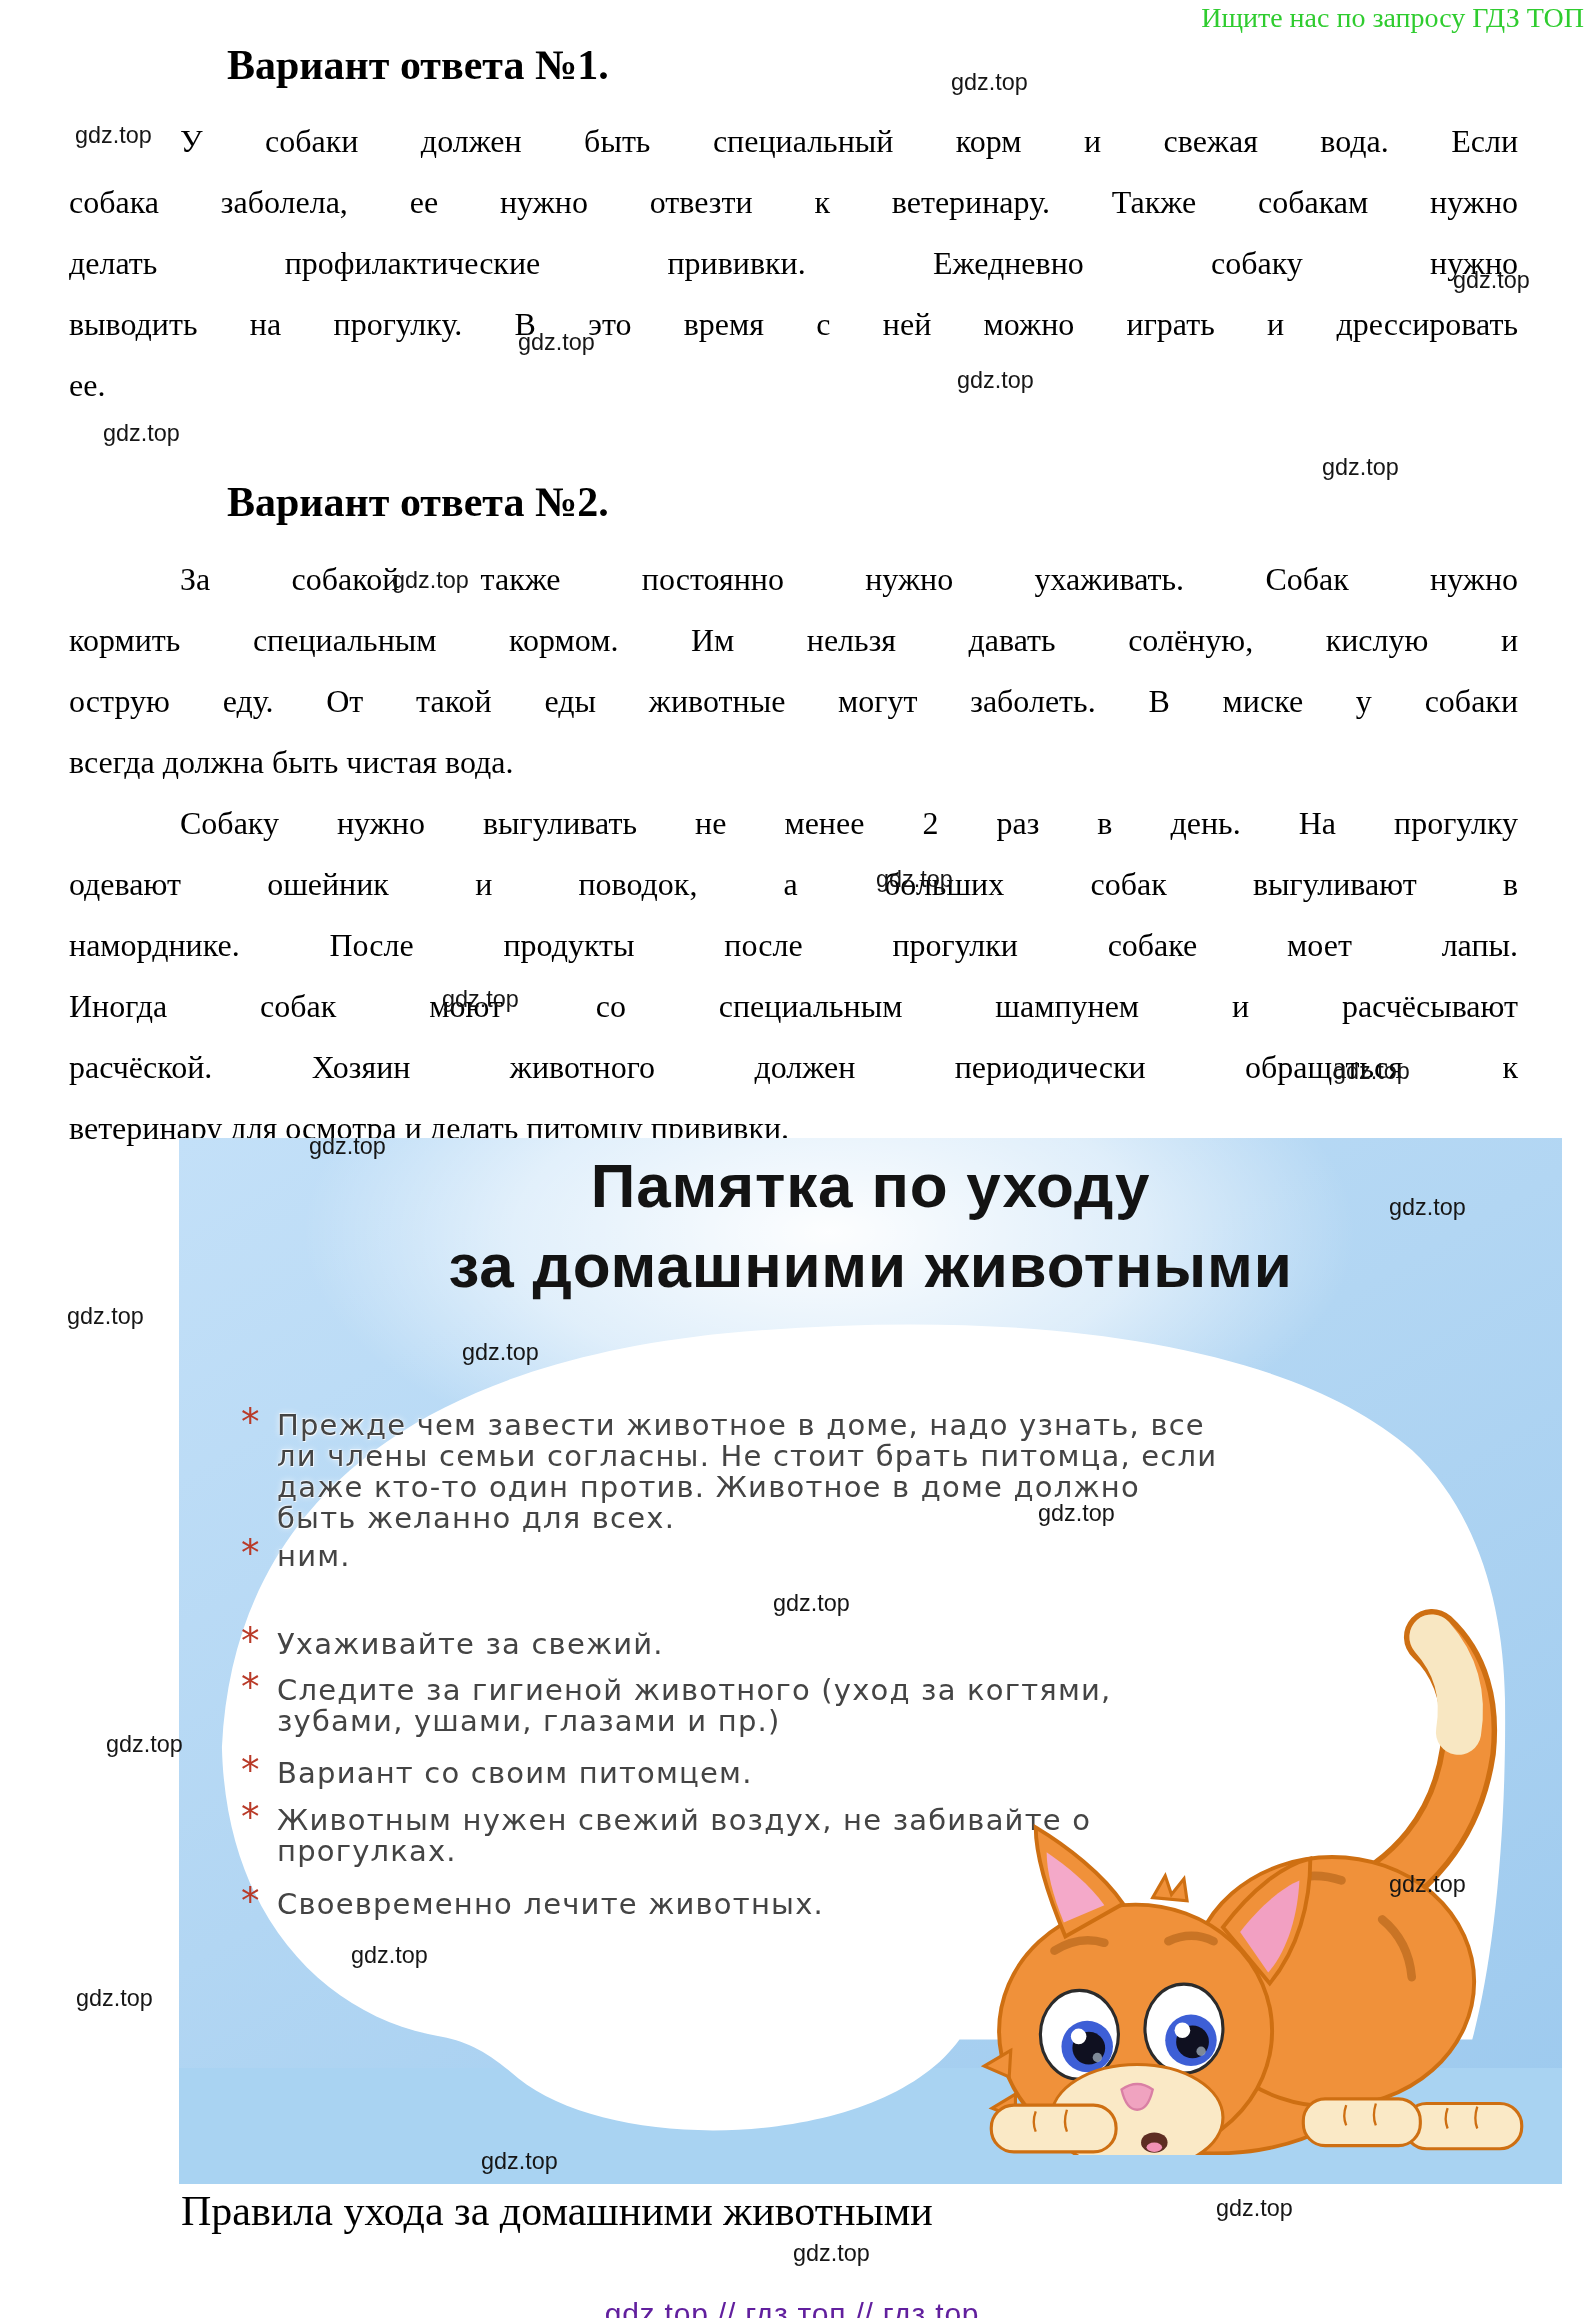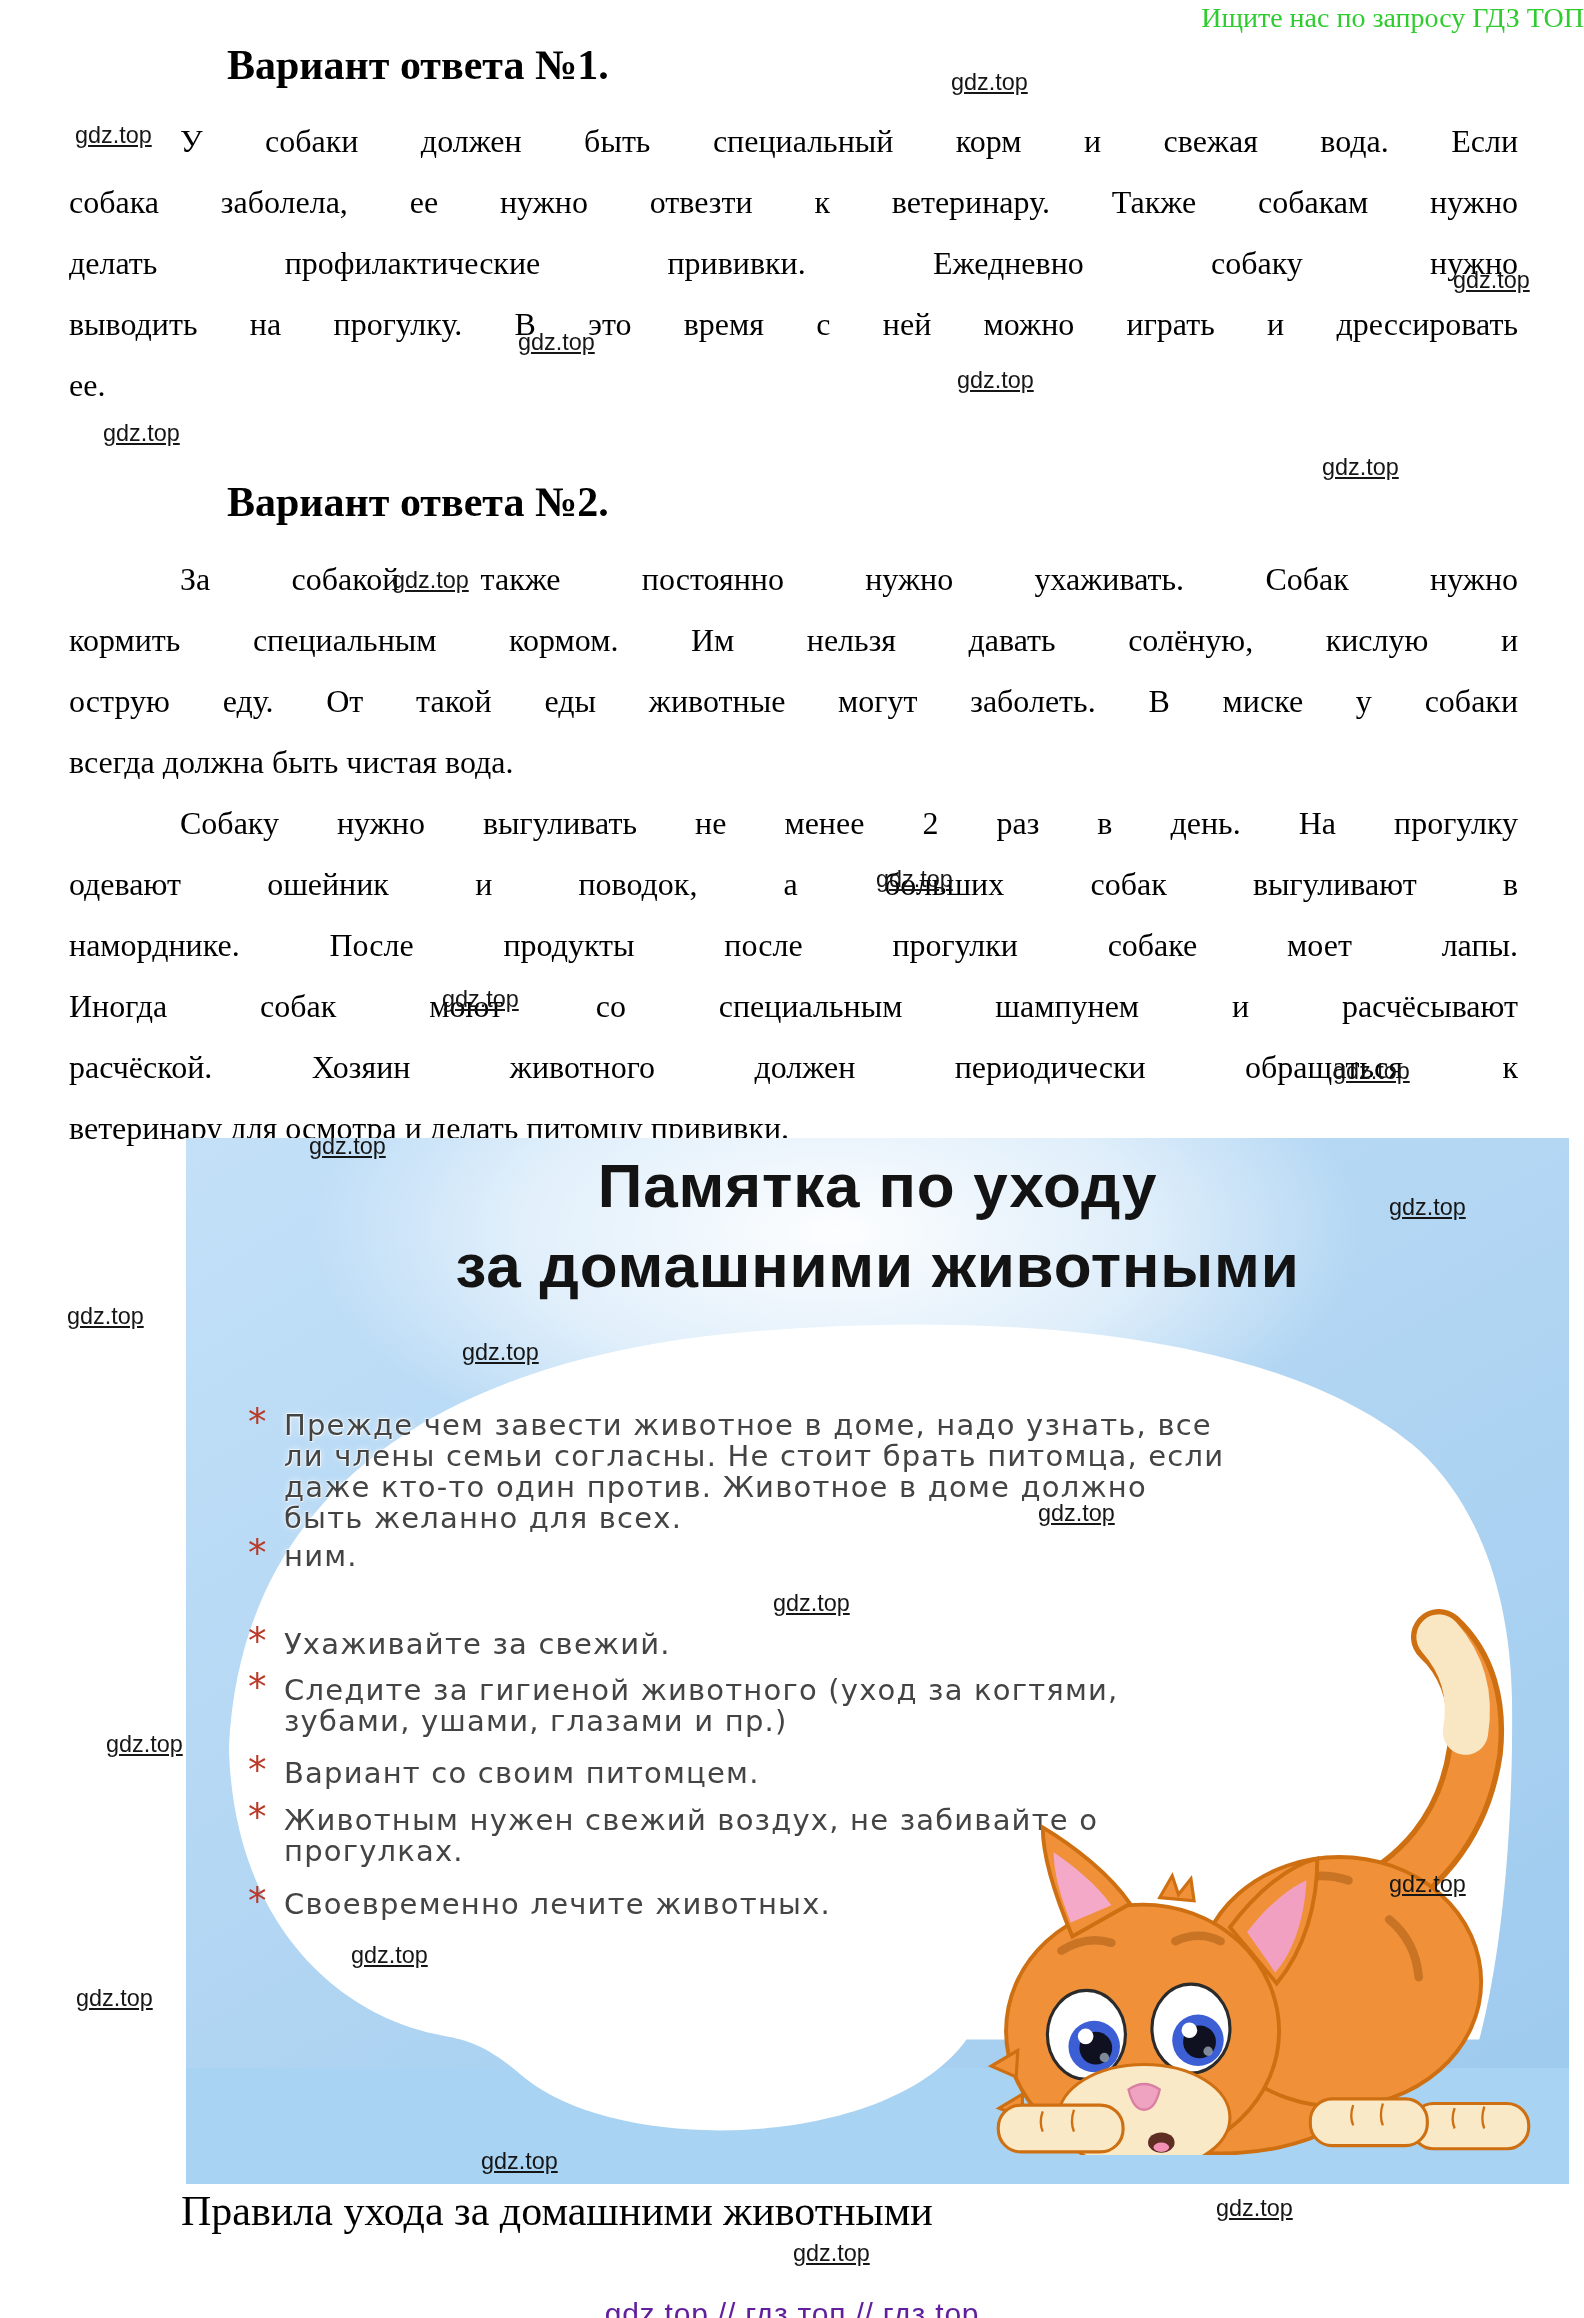--- a/index.html
+++ b/index.html
@@ -28,21 +28,21 @@
     height:61px;line-height:61px;text-align:justify;text-align-last:justify;
   }
   .para .ln.first{text-indent:111px}
   .para .ln.last{text-align-last:left}
   #p1{top:111px}
   #p2{top:549px}
   #p3{top:793px}
 
   
   #info{
-    position:absolute;left:186px;top:1138px;width:1383px;height:1046px;
+    position:absolute;left:179px;top:1138px;width:1383px;height:1046px;
     overflow:hidden;
   }
   .info-bg{
     position:absolute;inset:0;z-index:0;
     background:
       radial-gradient(ellipse 702px 336px at 47% 9%, rgba(255,255,255,0.97) 0%, rgba(255,255,255,0.55) 45%, rgba(255,255,255,0) 75%),
       linear-gradient(150deg,#c3e0f8 0%,#b2d6f3 45%,#9cc9ee 100%);
   }
   .band{
     position:absolute;left:0;right:0;bottom:0;height:116px;background:#a9d3f2;z-index:1;
@@ -73,21 +73,21 @@
   .footer{
     position:absolute;top:2269px;left:0;width:100%;text-align:center;
     font-family:"Liberation Sans",sans-serif;font-size:30px;color:#611f9e;
     letter-spacing:0.8px;
     margin-top:28px;
   }
 
   
   .wm{
     position:absolute;z-index:60;font-family:"Liberation Sans",sans-serif;
-    font-size:23.4px;color:#161616;white-space:nowrap;text-decoration:underline;
+    font-size:23.4px;color:#161616;white-space:nowrap;
   }
 </style>
 </head>
 <body>
 
 <div class="promo">Ищите нас по запросу ГДЗ ТОП</div>
 
 <div class="vh" id="h1">Вариант ответа №1.</div>
 <div class="para" id="p1">
   <div class="ln first">У собаки должен быть специальный корм и свежая вода. Если</div>

